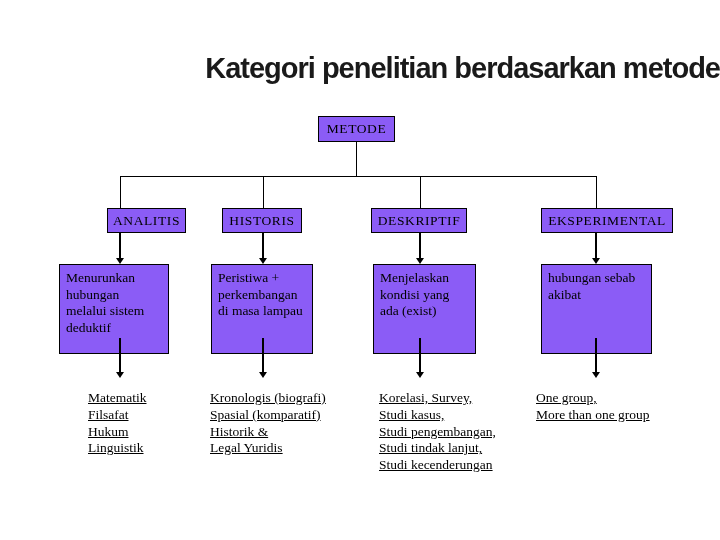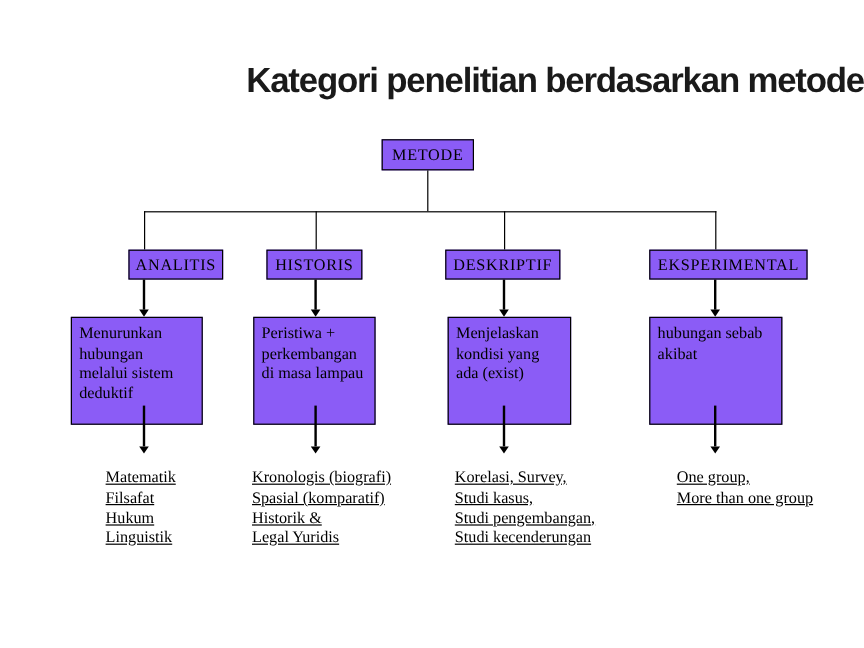--- a/index.html
+++ b/index.html
@@ -168,20 +168,21 @@
   <div class="list" style="left:210px;">
     <div>Kronologis (biografi)</div>
     <div>Spasial (komparatif)</div>
     <div>Historik &amp;</div>
     <div>Legal Yuridis</div>
   </div>
   <div class="list" style="left:379px;">
     <div>Korelasi, Survey,</div>
     <div>Studi kasus,</div>
     <div>Studi pengembangan,</div>
+    <div>Studi tindak lanjut,</div>
     <div>Studi kecenderungan</div>
   </div>
-  <div class="list" style="left:536px;margin-left:28px;">
+  <div class="list" style="left:536px;">
     <div>One group,</div>
     <div>More than one group</div>
   </div>
 
 </div>
 
 </body></html>

